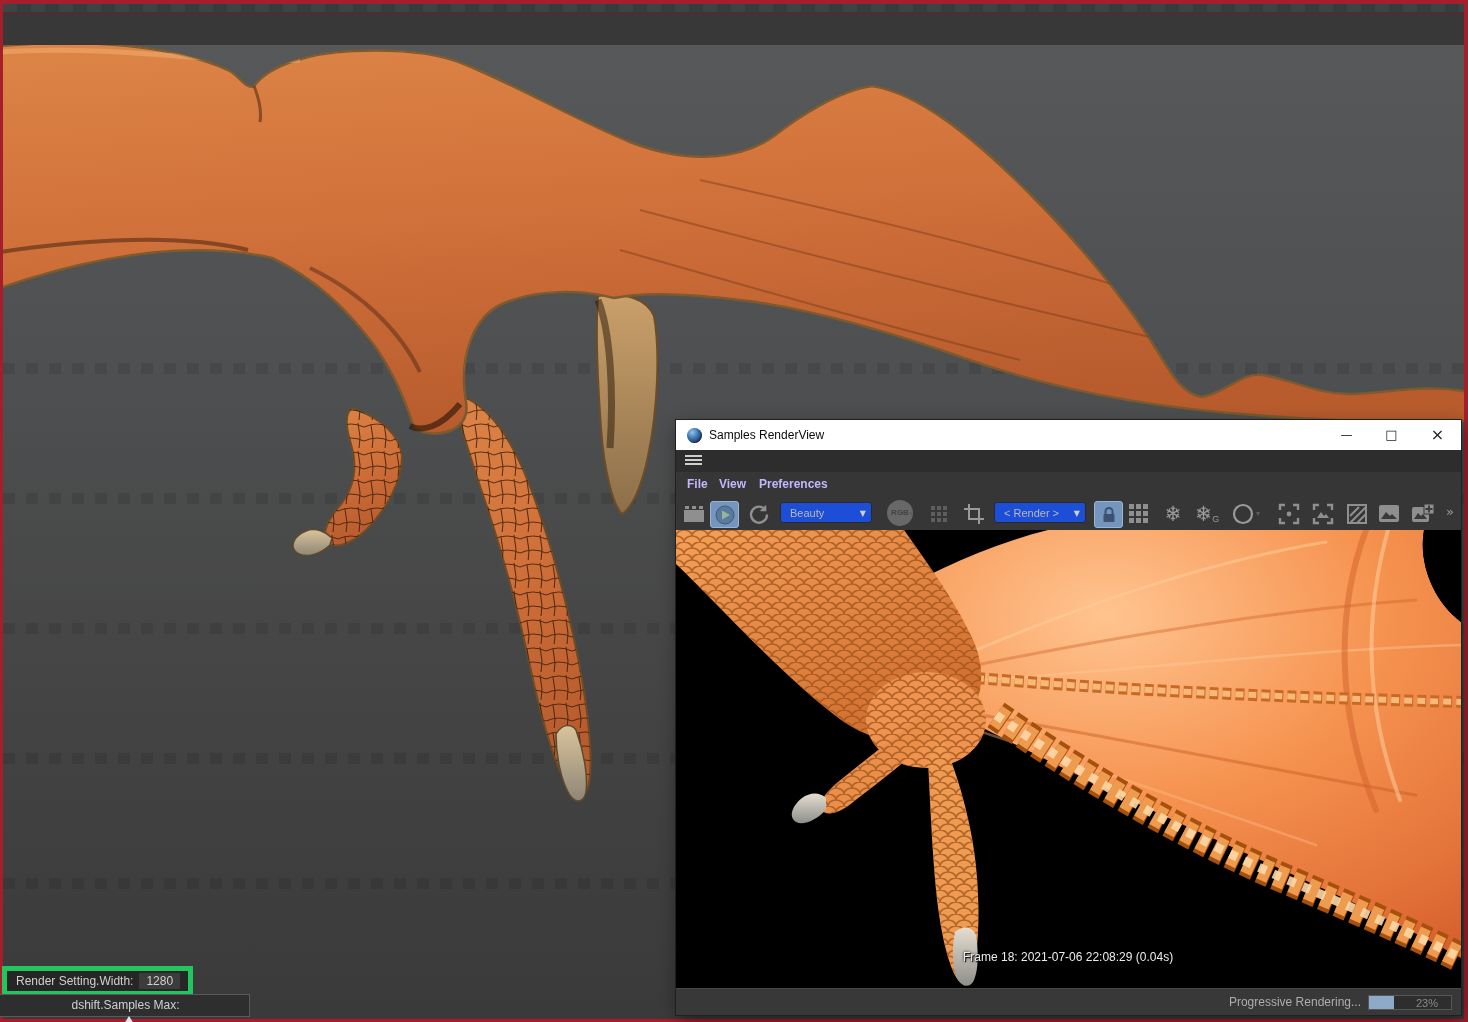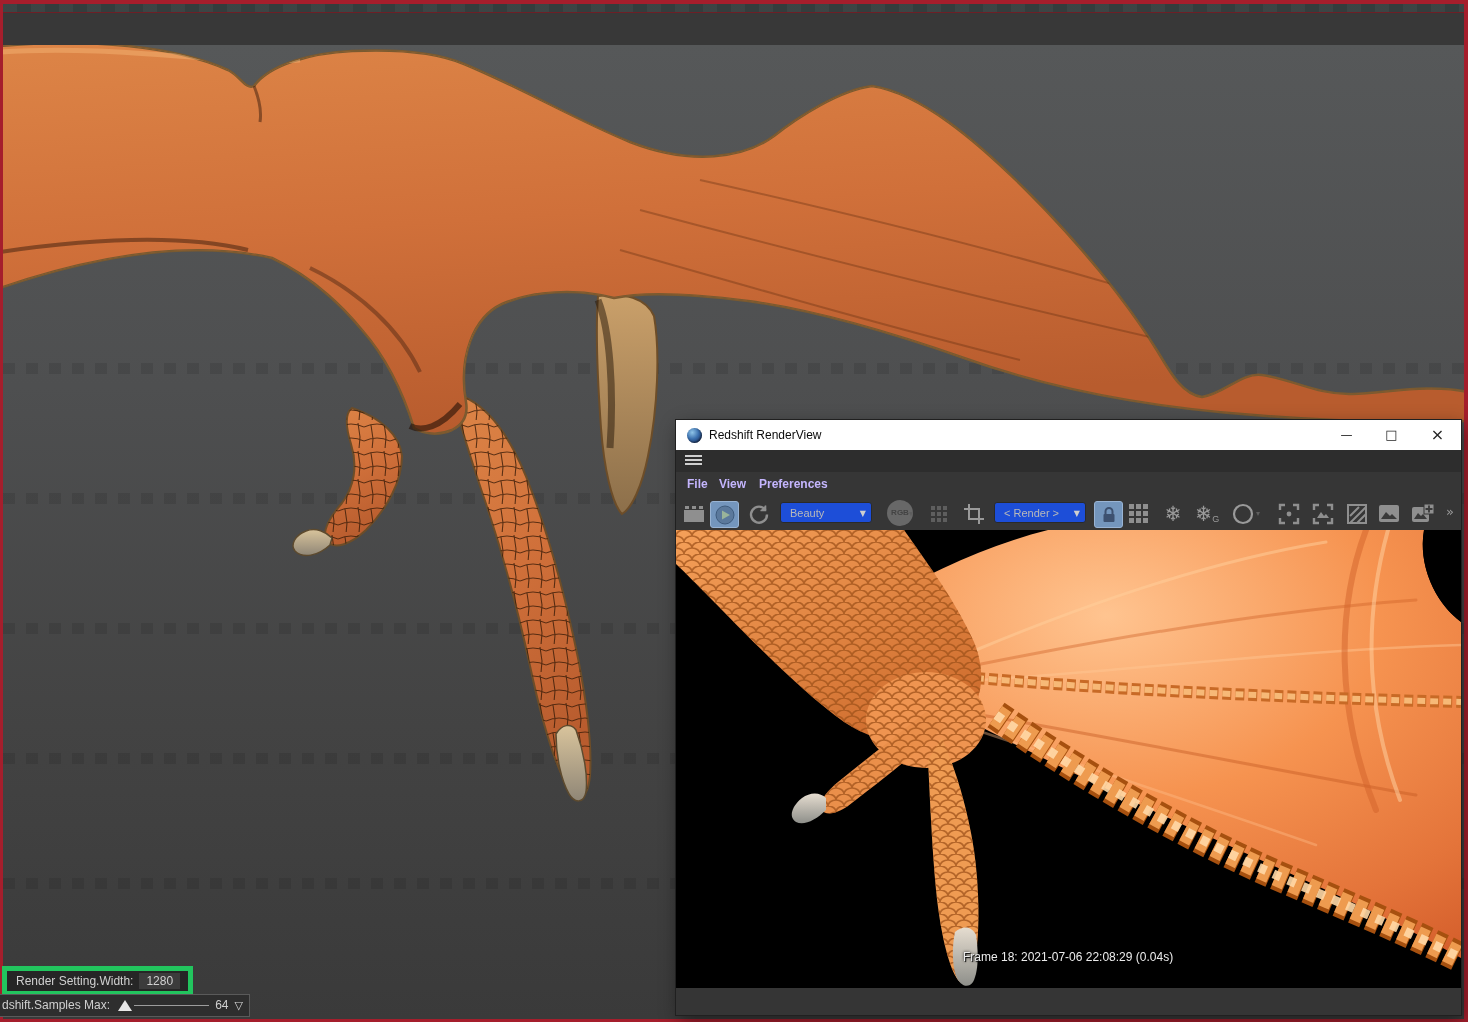--- a/index.html
+++ b/index.html
@@ -16,21 +16,21 @@
     background:linear-gradient(180deg,#565859 0%,#4e4f50 35%,#434343 70%,#3a3a3a 100%);overflow:hidden;}
   .tickrow{position:absolute;left:0;width:100%;height:11px;
     background:repeating-linear-gradient(90deg,rgba(0,0,0,.10) 0 12px,transparent 12px 23px);}
   #model-svg{position:absolute;left:-3px;top:-45px;width:1468px;height:1022px;}
   
   .hud{position:absolute;color:#d0d0d0;font-size:12px;z-index:30;}
   #hud-width{left:2px;top:966px;height:20px;line-height:20px;background:#262626;
     border:5px solid #22c55e;padding:0 8px 0 9px;white-space:nowrap;}
   #hud-width .val{background:#3c3c3c;padding:1px 7px;margin-left:6px;}
   #hud-samples{left:0;top:994px;width:249px;height:21px;line-height:21px;background:#2e2e2e;
-    border:1px solid #5a5a5a;border-left:none;display:flex;align-items:center;white-space:nowrap;}
+    border:1px solid #5a5a5a;border-left:none;display:flex;align-items:center;white-space:nowrap;flex-direction:column;}
   #hud-samples .lbl{margin-left:2px;}
   .tri-up{width:0;height:0;border-left:7px solid transparent;border-right:7px solid transparent;
     border-bottom:11px solid #e8e8e8;margin:0 0 0 8px;}
   .track{height:1px;background:#9c9c9c;width:78px;margin:0 6px 0 2px;}
   #hud-samples .val{margin-right:6px;}
   #hud-samples .open-dd{color:#d8d8d8;font-size:11px;margin-right:6px;font-family:"DejaVu Sans",sans-serif;}
   
   #rswin{position:absolute;left:676px;top:420px;width:785px;height:595px;z-index:50;
     background:#353535;box-shadow:0 0 0 1px #202020,3px 6px 18px rgba(0,0,0,.45);}
   #titlebar{position:absolute;left:0;top:0;width:785px;height:30px;background:#ffffff;}
@@ -182,21 +182,21 @@
     <span class="lbl">dshift.Samples Max:</span>
     <span class="tri-up"></span>
     <span class="track"></span>
     <span class="val">64</span>
     <span class="open-dd">▽</span>
   </div>
 
   <div id="rswin">
     <div id="titlebar">
       <div id="title-icon"></div>
-      <div id="title-text">Redshift RenderView</div>
+      <div id="title-text">Samples RenderView</div>
       <div class="wc glyph" id="wc-min">—</div>
       <div class="wc glyph" id="wc-max">□</div>
       <div class="wc glyph" id="wc-close">×</div>
     </div>
 
     <div id="strip-burger">
       <div class="burger">
           <i></i>
           <i></i>
           <i></i>
@@ -386,15 +386,22 @@
         <path d="M266,208 C280,240 292,280 298,320 C303,355 304,395 300,425 C297,448 288,458 282,450
                  C272,436 264,400 260,360 C256,318 254,270 252,230 Z" fill="url(#sc)"></path>
         <path d="M300,405 C303,425 302,443 297,452 C292,459 284,456 280,446 C276,434 276,416 279,402
                  C287,395 296,396 300,405 Z" fill="url(#paler)"></path>
 
         <path d="M748,0 L785,0 L785,92 C758,72 742,34 748,0 Z" fill="#000"></path>
       </svg>
       <div id="frame-info">Frame  18:  2021-07-06  22:08:29  (0.04s)</div>
     </div>
 
+    <div id="rs-status">
+      <div id="prog-label">Progressive Rendering...</div>
+      <div id="prog-bar">
+        <div id="prog-fill"></div>
+        <div id="prog-text">23%</div>
+      </div>
+    </div>
   </div>
 
 </div>
 
 </body></html>

